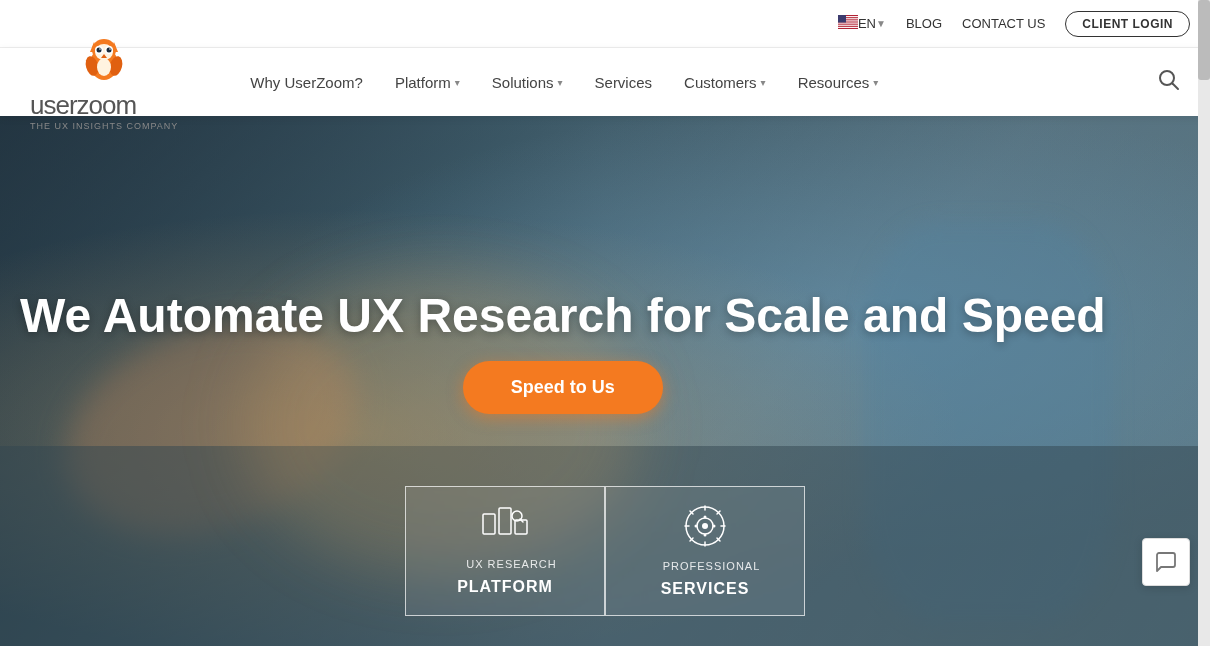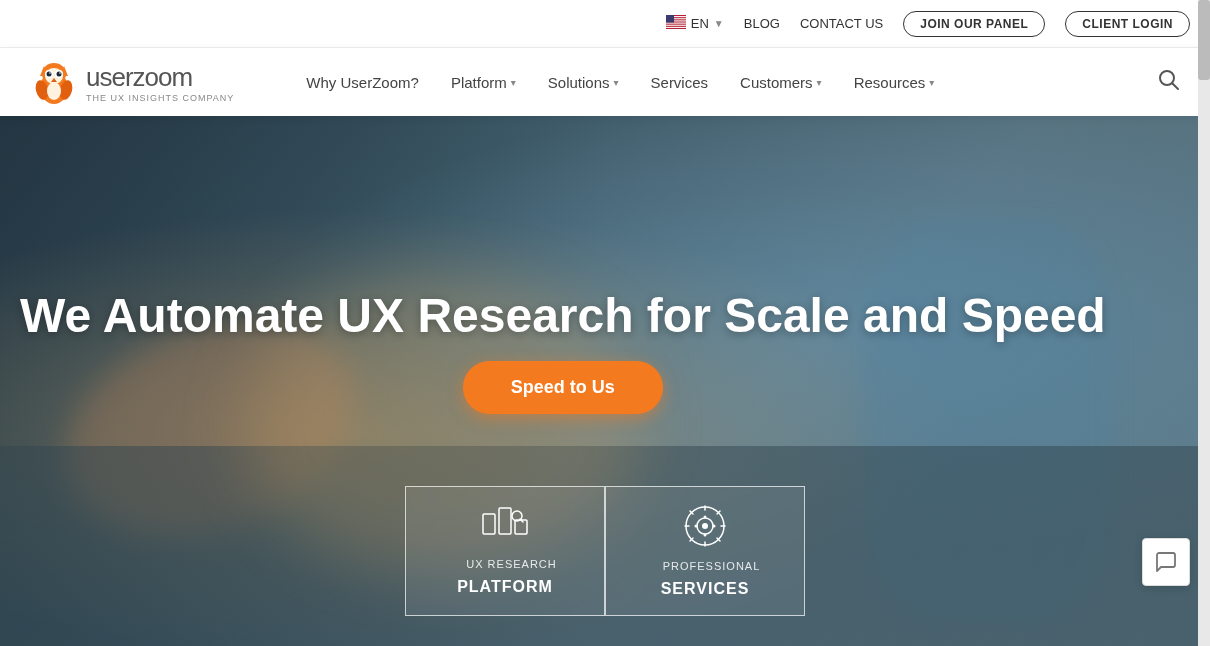--- a/index.html
+++ b/index.html
@@ -12,21 +12,20 @@
       align-items: center;
       justify-content: flex-end;
       padding: 0 20px;
       height: 48px;
       border-bottom: 1px solid #eee;
       gap: 20px;
     }
     .top-bar-lang {
       display: flex;
       align-items: center;
-      gap: 5px;
       font-size: 13px;
       color: #333;
       cursor: pointer;
     }
     .top-bar-link {
       font-size: 13px;
       color: #333;
       text-decoration: none;
       cursor: pointer;
       font-weight: 500;
@@ -55,20 +54,21 @@
       height: 68px;
       box-shadow: 0 2px 8px rgba(0,0,0,0.08);
       position: relative;
       z-index: 10;
     }
     .logo {
       display: flex;
       align-items: center;
       gap: 8px;
       margin-right: 60px;
+      flex-direction: column;
     }
     .logo-owl {
       width: 48px;
       height: 48px;
     }
     .logo-text {
       display: flex;
       flex-direction: column;
     }
     .logo-name {
@@ -266,21 +266,20 @@
         <rect y="9.69" width="20" height="1.08" fill="white"></rect>
         <rect y="11.85" width="20" height="1.08" fill="white"></rect>
         <rect width="8" height="7.54" fill="#3C3B6E"></rect>
       </svg>
     </span>
     <span>EN</span>
     <span style="font-size:10px; color:#888;">▼</span>
   </div>
   <a class="top-bar-link">BLOG</a>
   <a class="top-bar-link">CONTACT US</a>
-  <button class="top-bar-btn">JOIN OUR PANEL</button>
   <button class="top-bar-btn client-login">CLIENT LOGIN</button>
 </div>
 
 <nav class="main-nav">
   <div class="logo">
 
     <svg class="logo-owl" viewBox="0 0 48 48" xmlns="http://www.w3.org/2000/svg">
 
       <ellipse cx="24" cy="30" rx="14" ry="16" fill="#f47a20"></ellipse>
 

